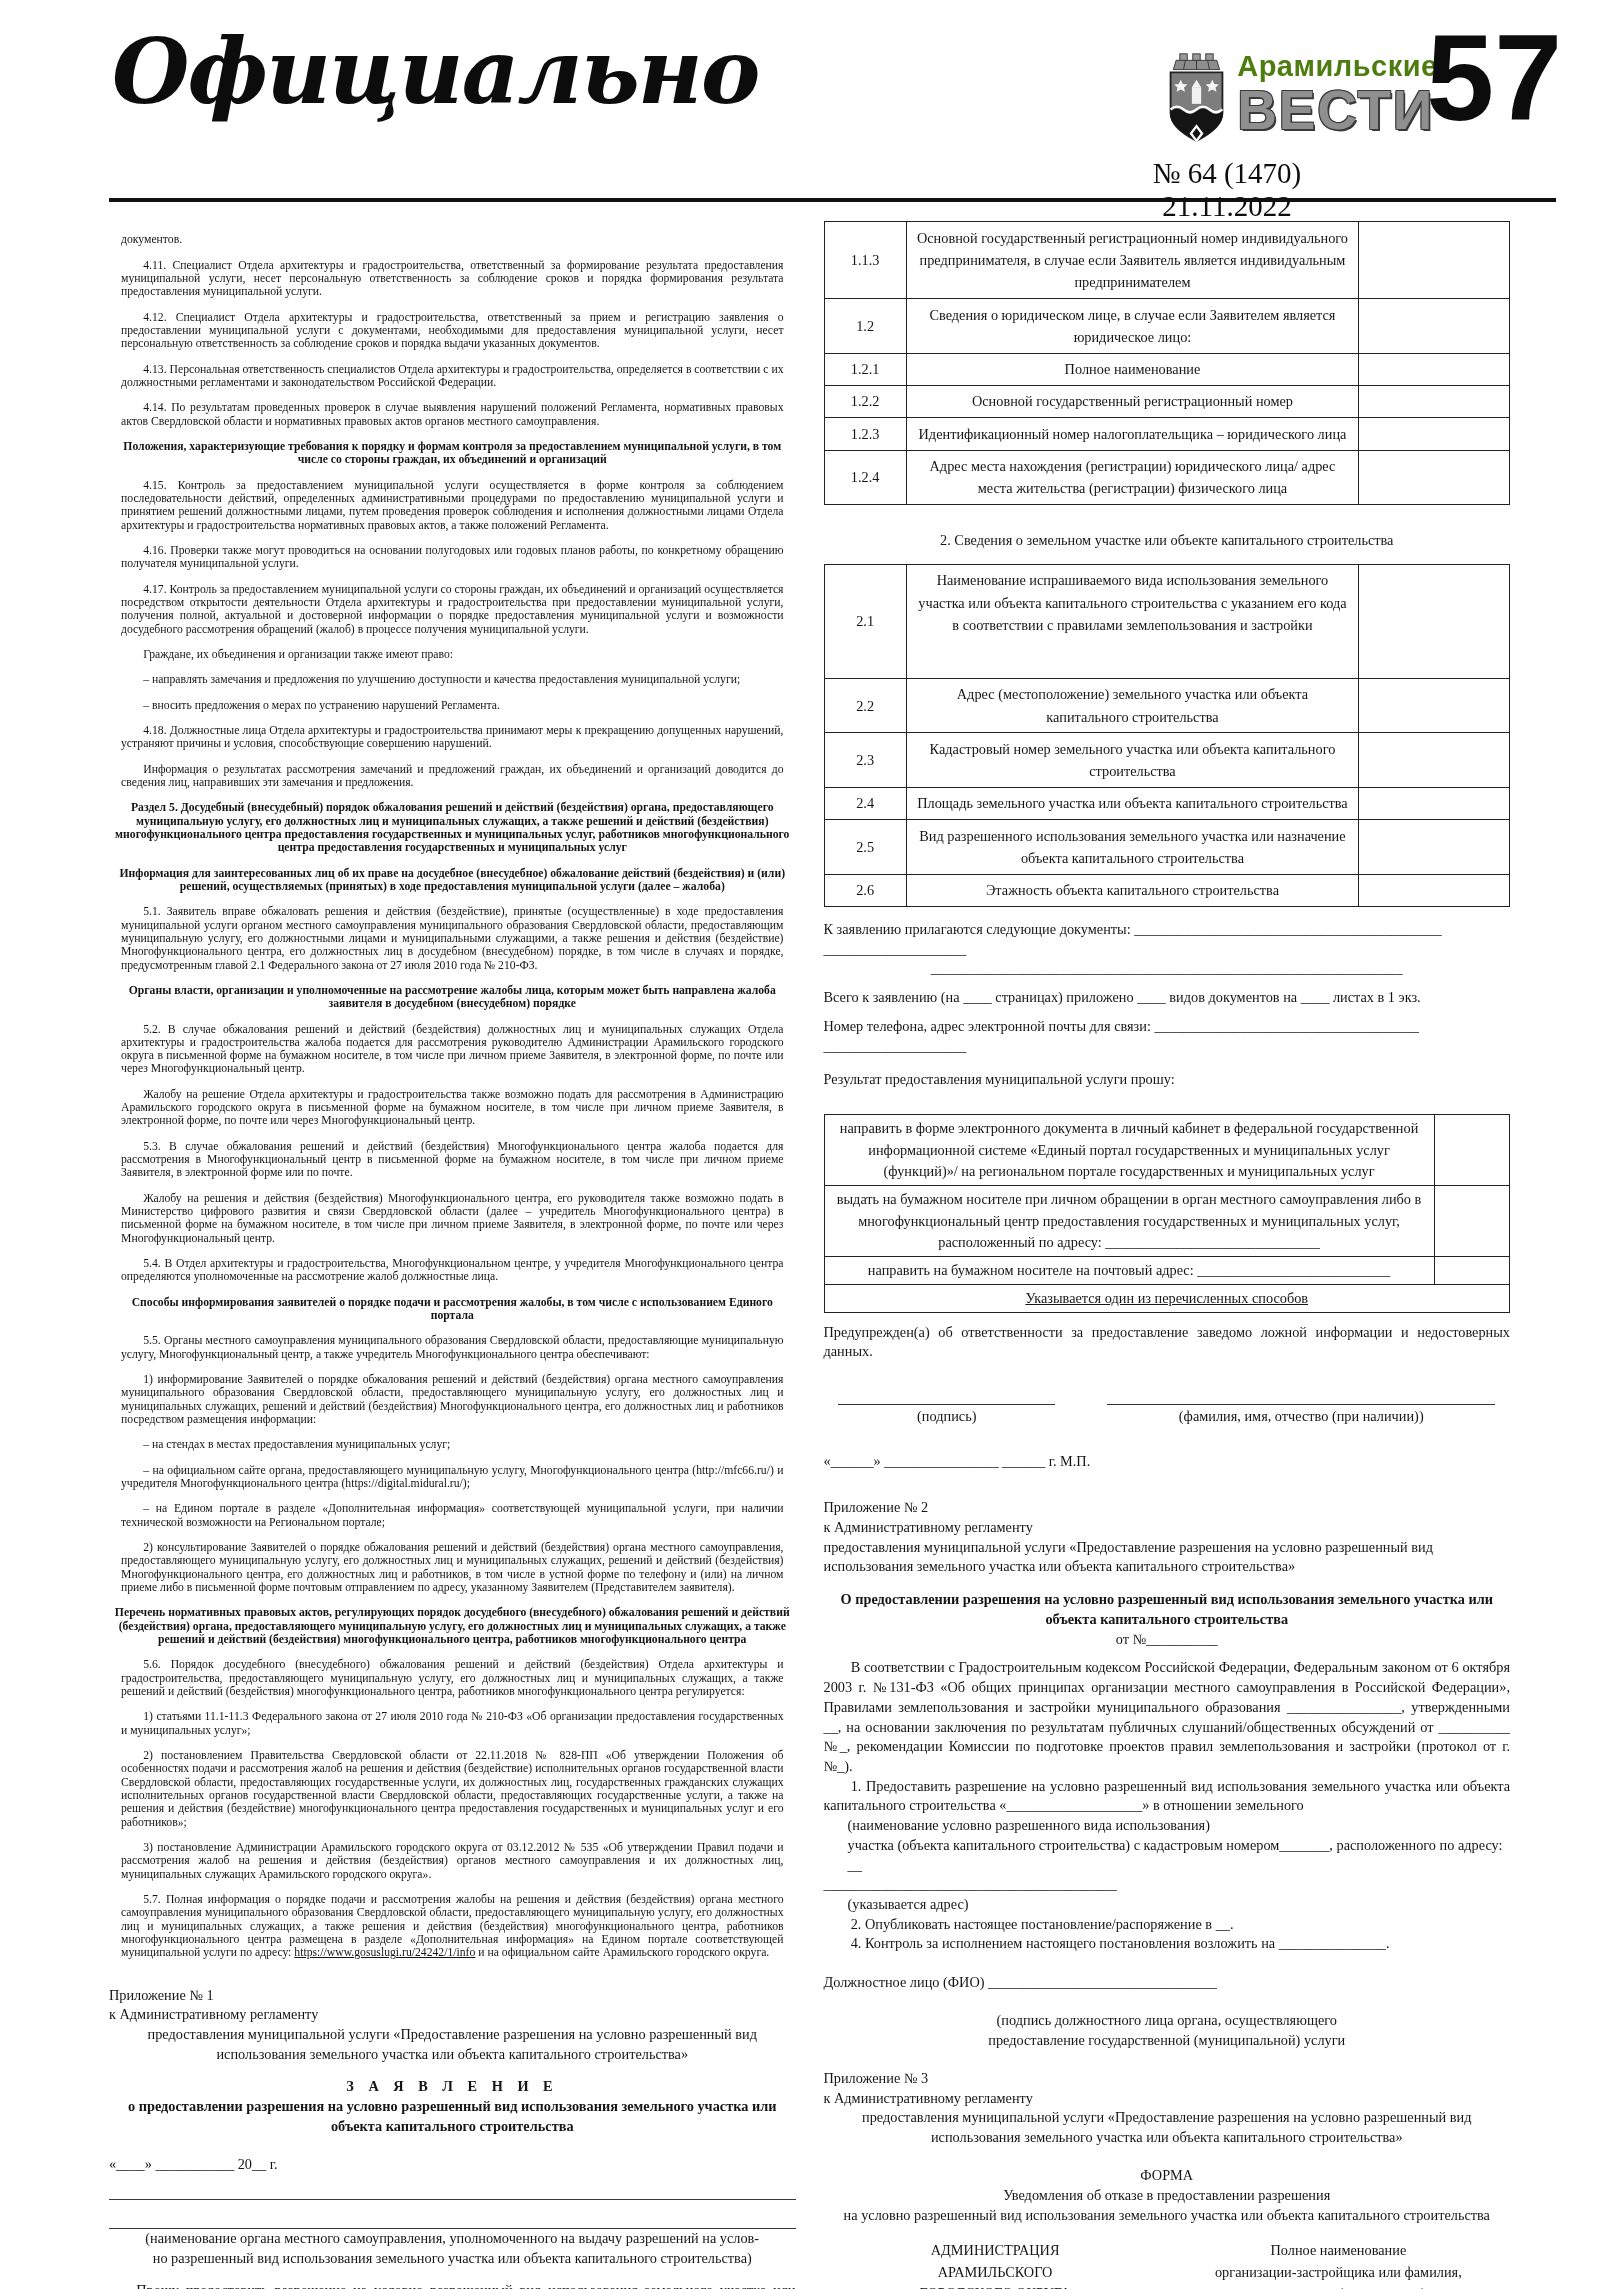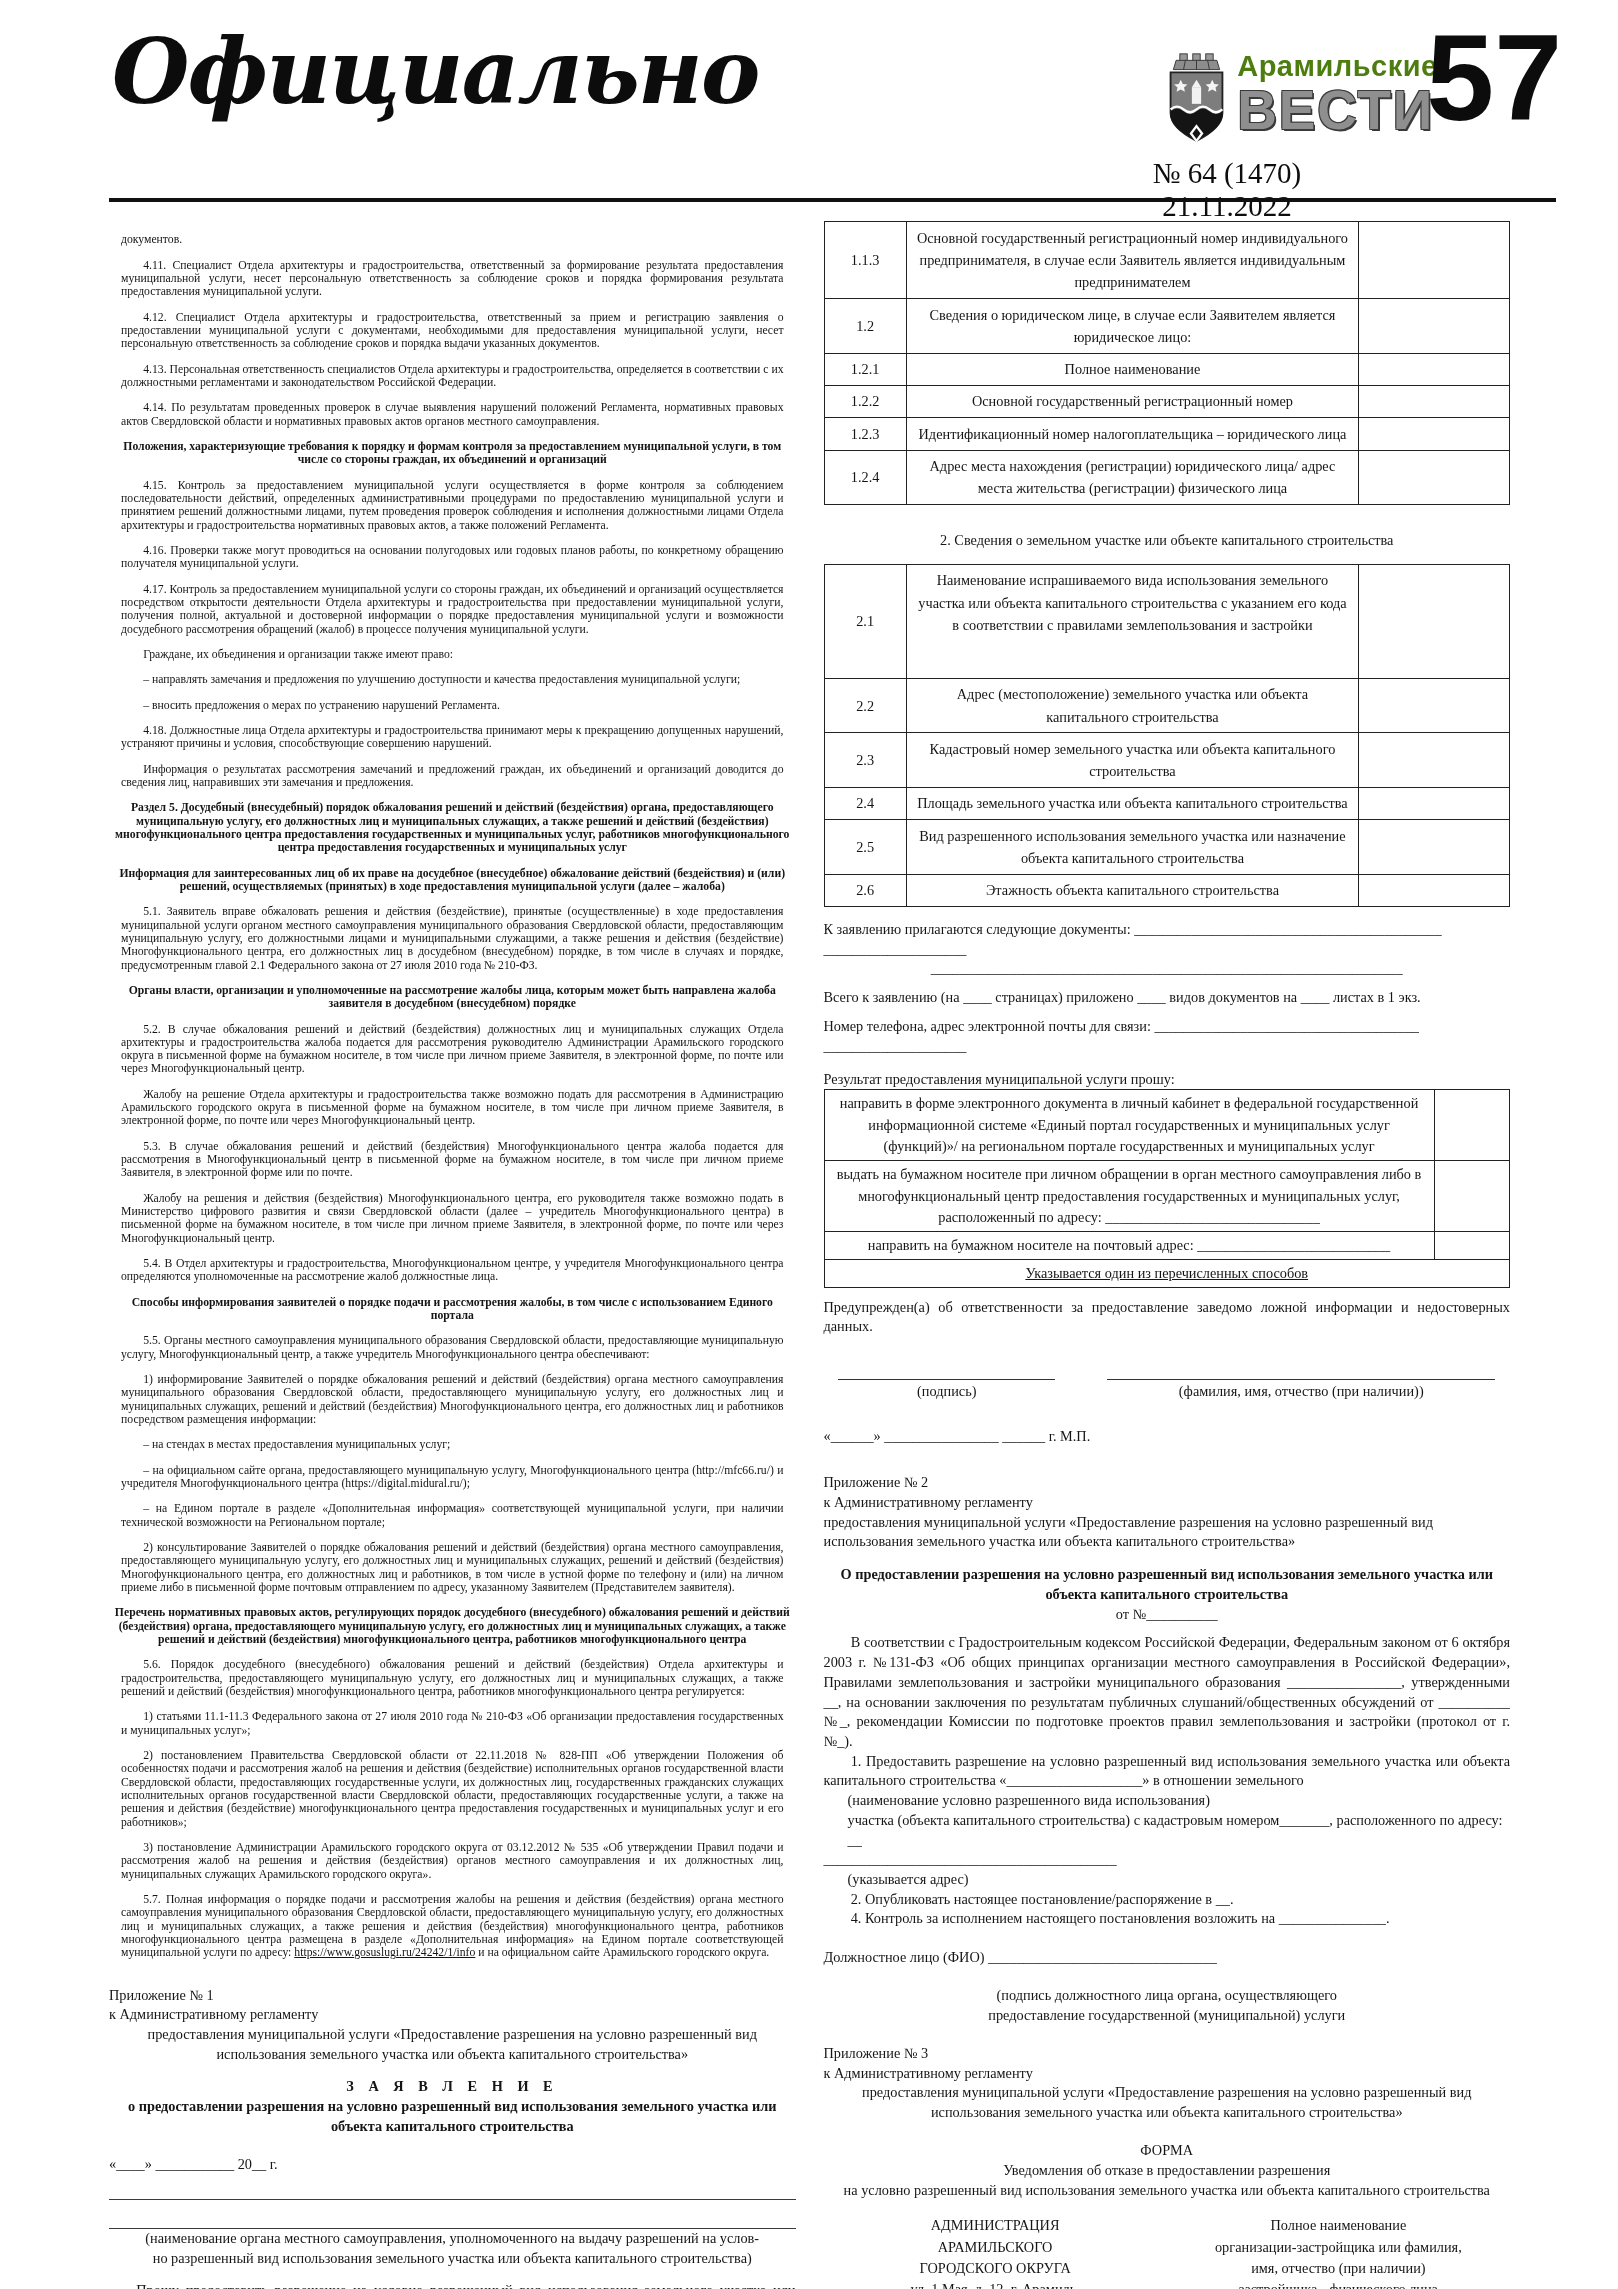--- a/index.html
+++ b/index.html
@@ -251,21 +251,21 @@
       </table>
 
       <p class="f mt14">К заявлению прилагаются следующие документы: ___________________________________________</p>
       <p class="f">____________________</p>
       <p class="f ctr">__________________________________________________________________</p>
       <p class="f mt10">Всего к заявлению (на ____ страницах) приложено ____ видов документов на ____ листах в 1 экз.</p>
       <p class="f mt10">Номер телефона, адрес электронной почты для связи: _____________________________________</p>
       <p class="f">____________________</p>
       <p class="f mt14">Результат предоставления муниципальной услуги прошу:</p>
 
-      <table class="opts mt10" style="margin-top:0;padding-left:32px;">
+      <table class="opts mt10" style="margin-top:25px;padding-left:32px;">
         <tbody>
           <tr>
             <td class="o">направить в форме электронного документа в личный кабинет в федеральной государственной информационной системе «Единый портал государственных и муниципальных услуг (функций)»/ на региональном портале государственных и муниципальных услуг</td>
             <td class="c"></td>
           </tr>
           <tr>
             <td class="o">выдать на бумажном носителе при личном обращении в орган местного самоуправления либо в многофункциональный центр предоставления государственных и муниципальных услуг, расположенный по адресу: ______________________________</td>
             <td class="c"></td>
           </tr>
           <tr>

